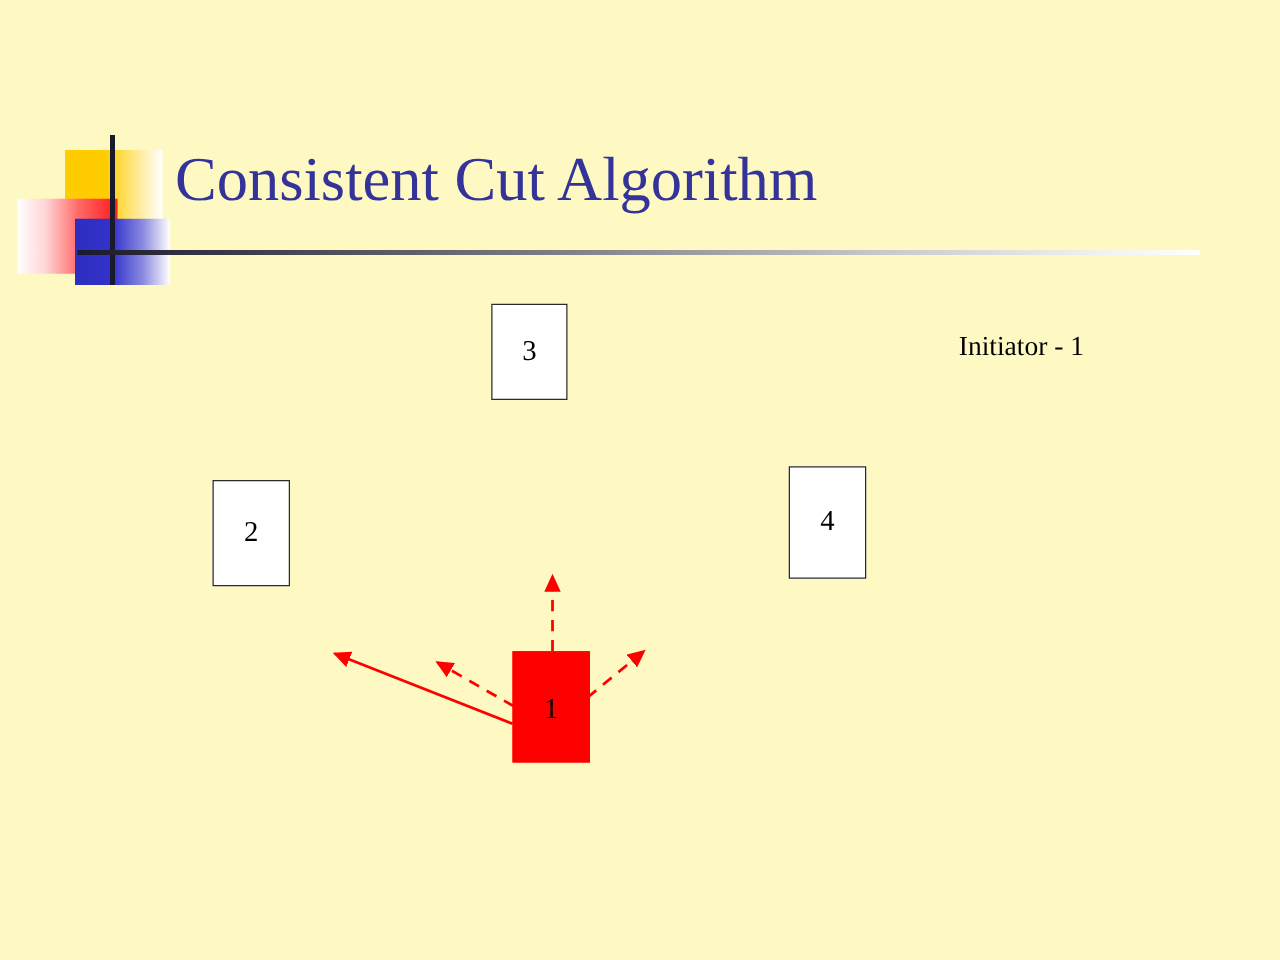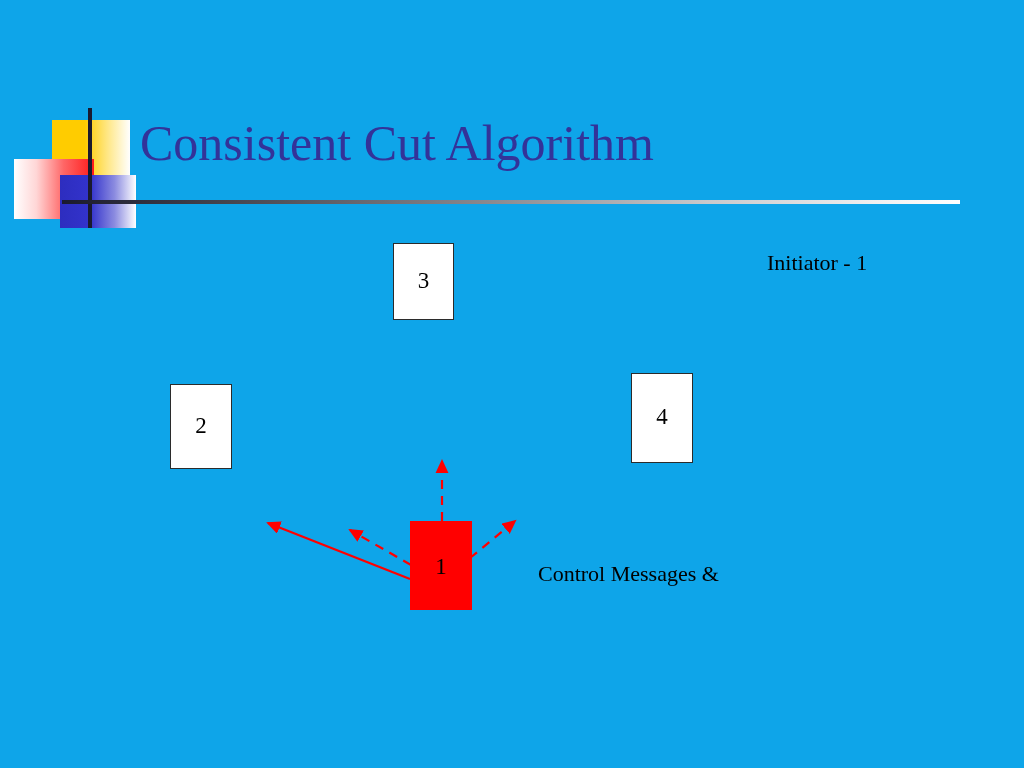--- a/index.html
+++ b/index.html
@@ -4,21 +4,21 @@
 <style>
   html, body {
     margin: 0;
     padding: 0;
     background: #ffffff;
   }
   .slide {
     position: relative;
     width: 1024px;
     height: 768px;
-    background: #0ea5e9;
+    background: #fef9c3;
     overflow: hidden;
     font-family: "Liberation Serif", "DejaVu Serif", serif;
   }
 
   
   .logo {
     position: absolute;
     left: 0px;
     top: 95px;
     width: 160px;
@@ -114,21 +114,21 @@
   }
 
   
   .label {
     position: absolute;
     color: #000000;
     font-family: "Liberation Serif", "DejaVu Serif", serif;
   }
   .label-initiator {
     left: 767px;
-    top: 250px;
+    top: 264px;
     font-size: 22px;
     white-space: nowrap;
   }
   .label-control {
     left: 538px;
     top: 557px;
     font-size: 22px;
     line-height: 33px;
     white-space: nowrap;
   }
@@ -173,16 +173,15 @@
     <line x1="411" y1="565" x2="350" y2="530" stroke="#FF0000" stroke-width="2.2" stroke-dasharray="9,7" marker-end="url(#ah)"></line>
 
     <line x1="442" y1="521" x2="442" y2="461" stroke="#FF0000" stroke-width="2.2" stroke-dasharray="9,7" marker-end="url(#ah)"></line>
 
     <line x1="470" y1="558" x2="515" y2="521" stroke="#FF0000" stroke-width="2.2" stroke-dasharray="9,7" marker-end="url(#ah)"></line>
   </svg>
 
   <div class="label label-initiator">Initiator - 1</div>
 
   <div class="label label-control">
-    <div>Control Messages &amp;</div>
   </div>
 
 </div>
 
 </body></html>

